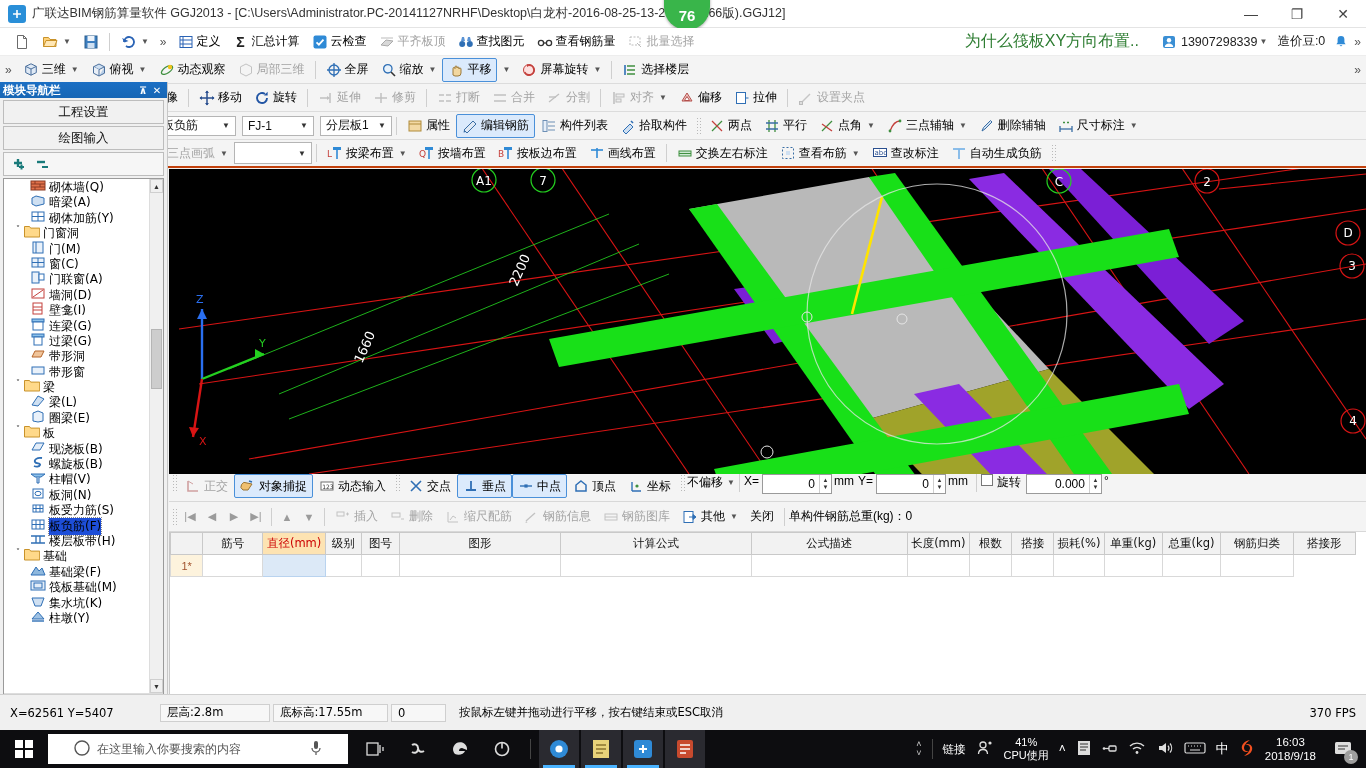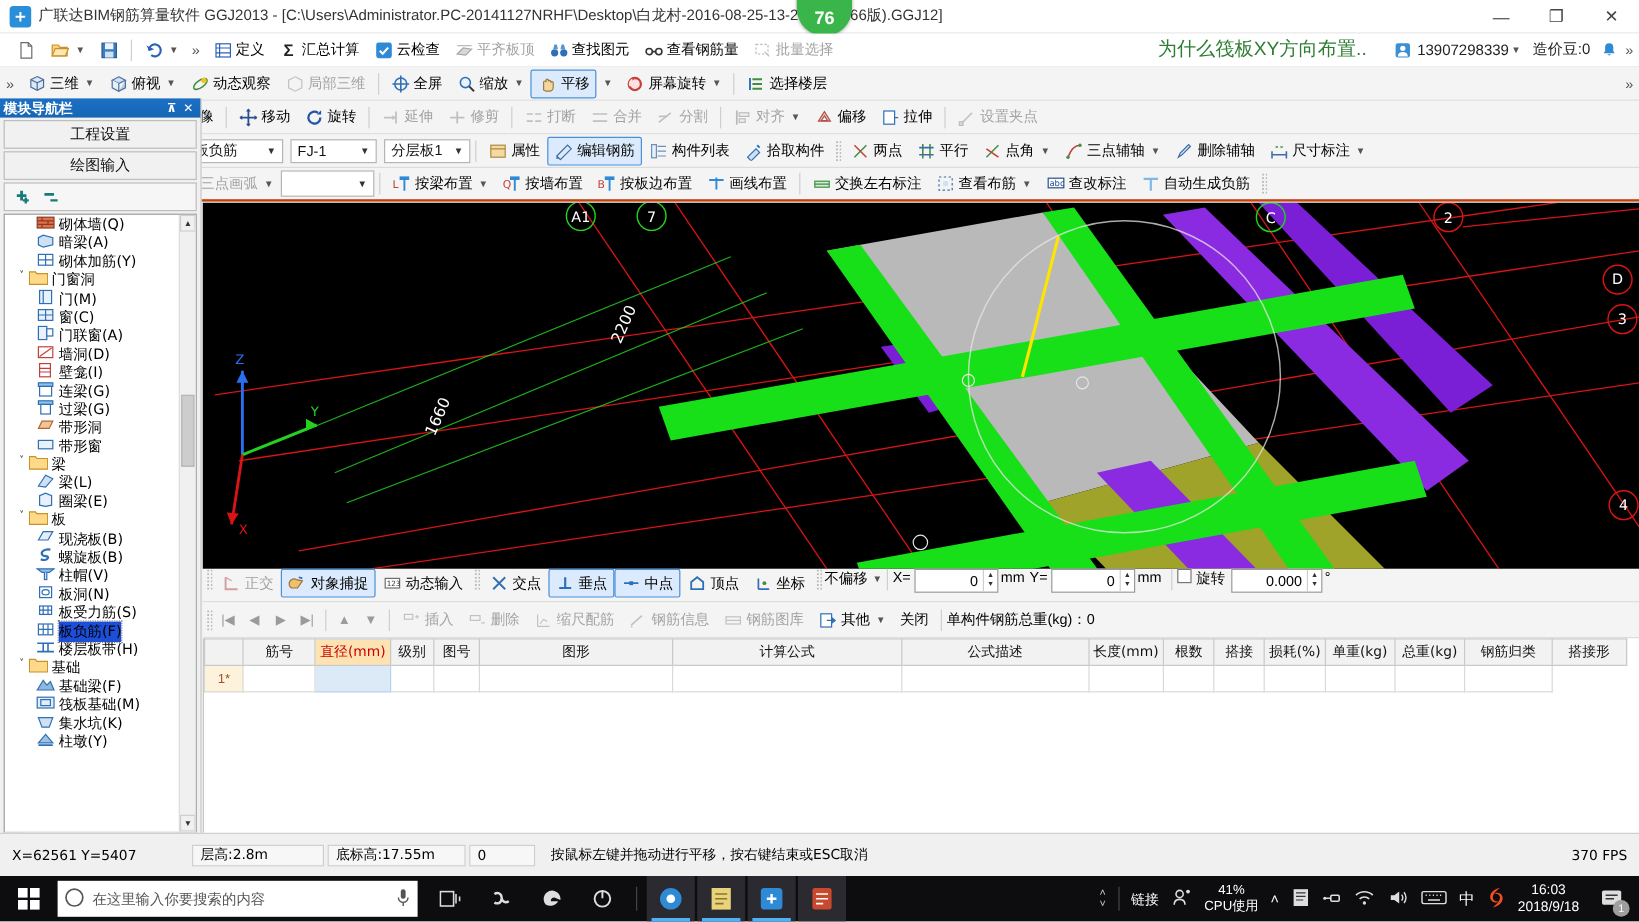--- a/index.html
+++ b/index.html
@@ -167,21 +167,21 @@
               font-family:"DejaVu Sans",sans-serif;}
   .st-cell{ height:18px;border:1px solid #cfcfcf;background:#f7f7f7;display:flex;align-items:center;padding:0 6px;margin-right:3px;}
   .st-plain{ padding-left:10px; }
 
   
   .taskbar{ position:absolute;left:0;bottom:0;width:1366px;height:38px;background:#0d0d10;display:flex;align-items:center;color:#fff;}
   .start{ width:48px;height:38px;display:flex;align-items:center;justify-content:center;}
   .start .win{ width:18px;height:18px;display:grid;grid-template-columns:1fr 1fr;grid-template-rows:1fr 1fr;gap:2px;}
   .start .win i{ background:#fff;display:block;}
   .searchbox{ width:300px;height:30px;background:#fff;color:#555;display:flex;align-items:center;
-              border-radius:0; font-size:12px;padding:0 5px;gap:6px; }
+              border-radius:0; font-size:12px;padding:0 25px;gap:6px; }
   .tb-apps{ display:flex;align-items:center;gap:2px;margin-left:8px;}
   .tbapp{ width:40px;height:38px;display:flex;align-items:center;justify-content:center;position:relative;}
   .tbapp.active::after{ content:"";position:absolute;bottom:0;left:4px;right:4px;height:3px;background:#4ab3ff;}
   .tbapp.open{ background:#2a2a30;}
   .tray{ margin-left:auto;display:flex;align-items:center;gap:10px;padding-right:6px;font-size:11.5px;}
   .tray .cpu{ text-align:center;line-height:13px;font-size:11px;}
   .tray .clock{ text-align:center;line-height:14px;font-size:11.5px;}
   .tray .scrollarrows{ display:flex;flex-direction:column;align-items:center;line-height:9px;font-size:9px;color:#ccc;}
   .notif{ width:34px;height:38px;display:flex;align-items:center;justify-content:center;position:relative;}
   .notif .cnt{ position:absolute;right:2px;bottom:4px;width:14px;height:14px;border-radius:50%;

